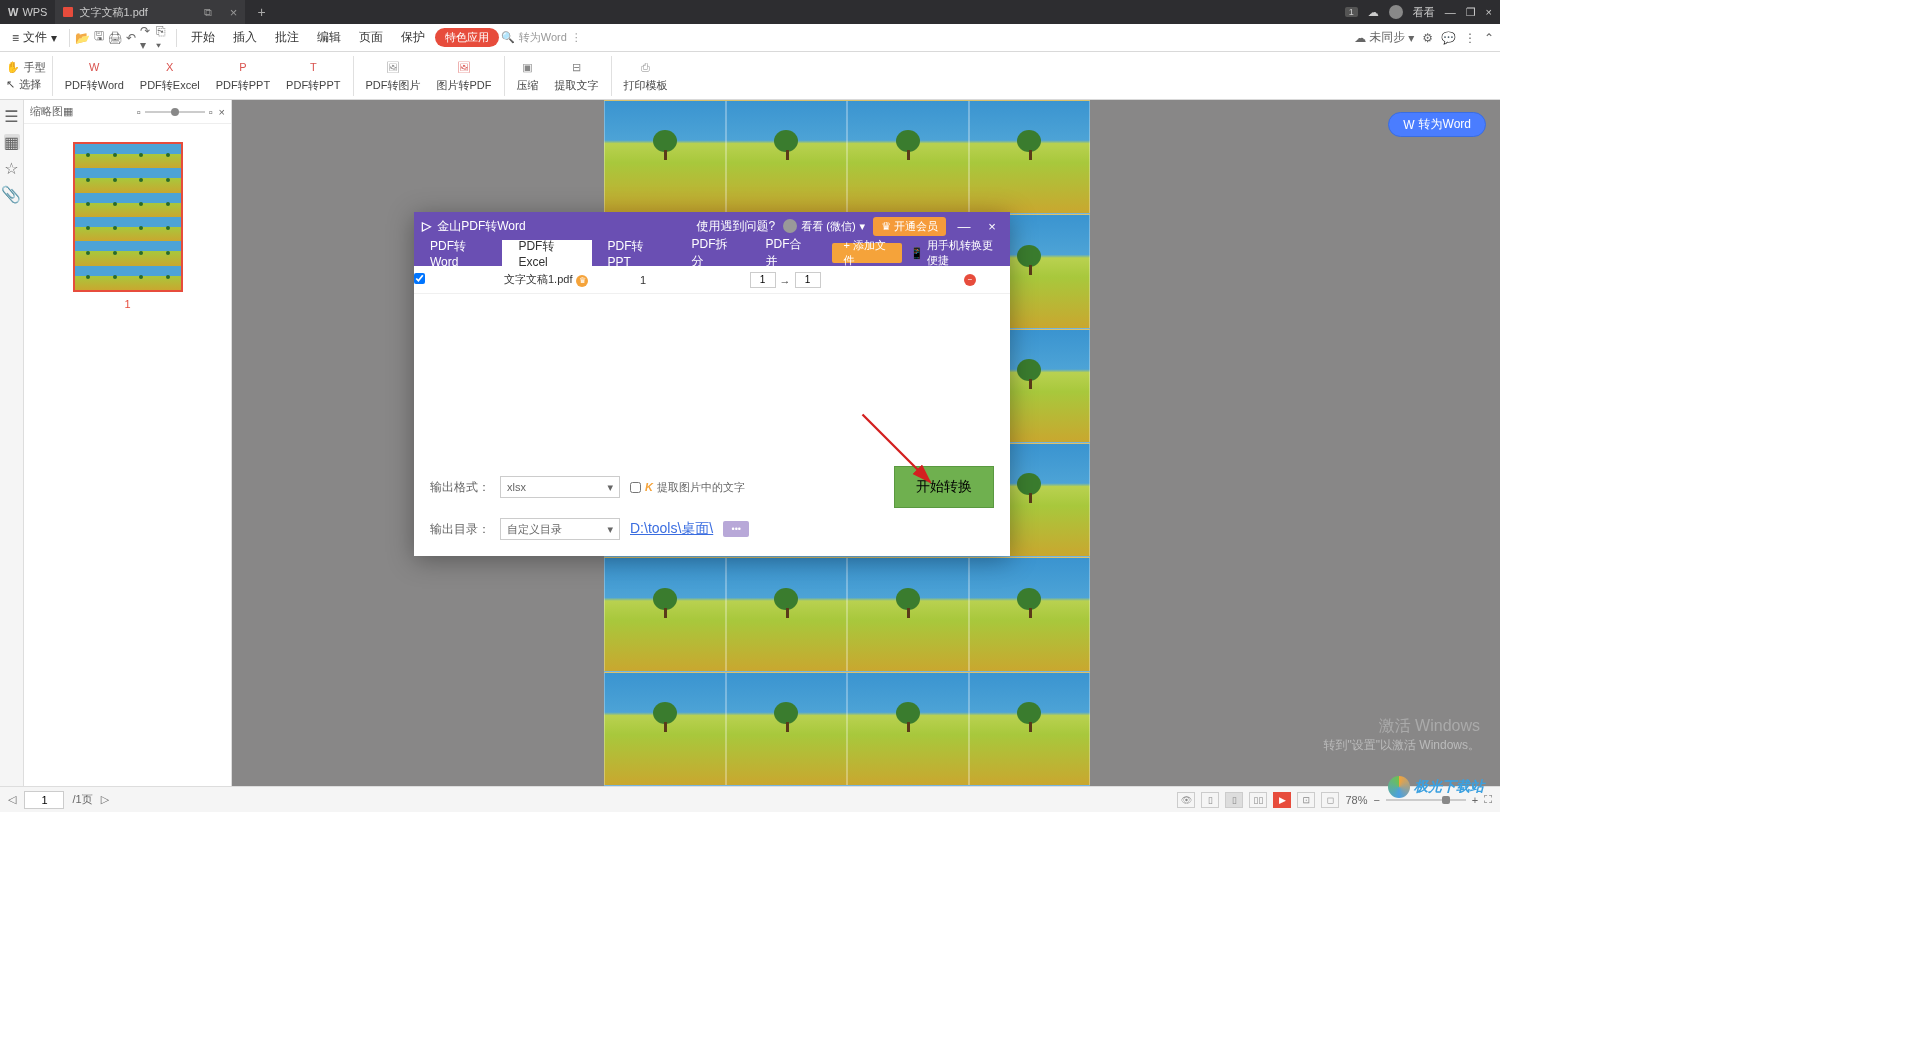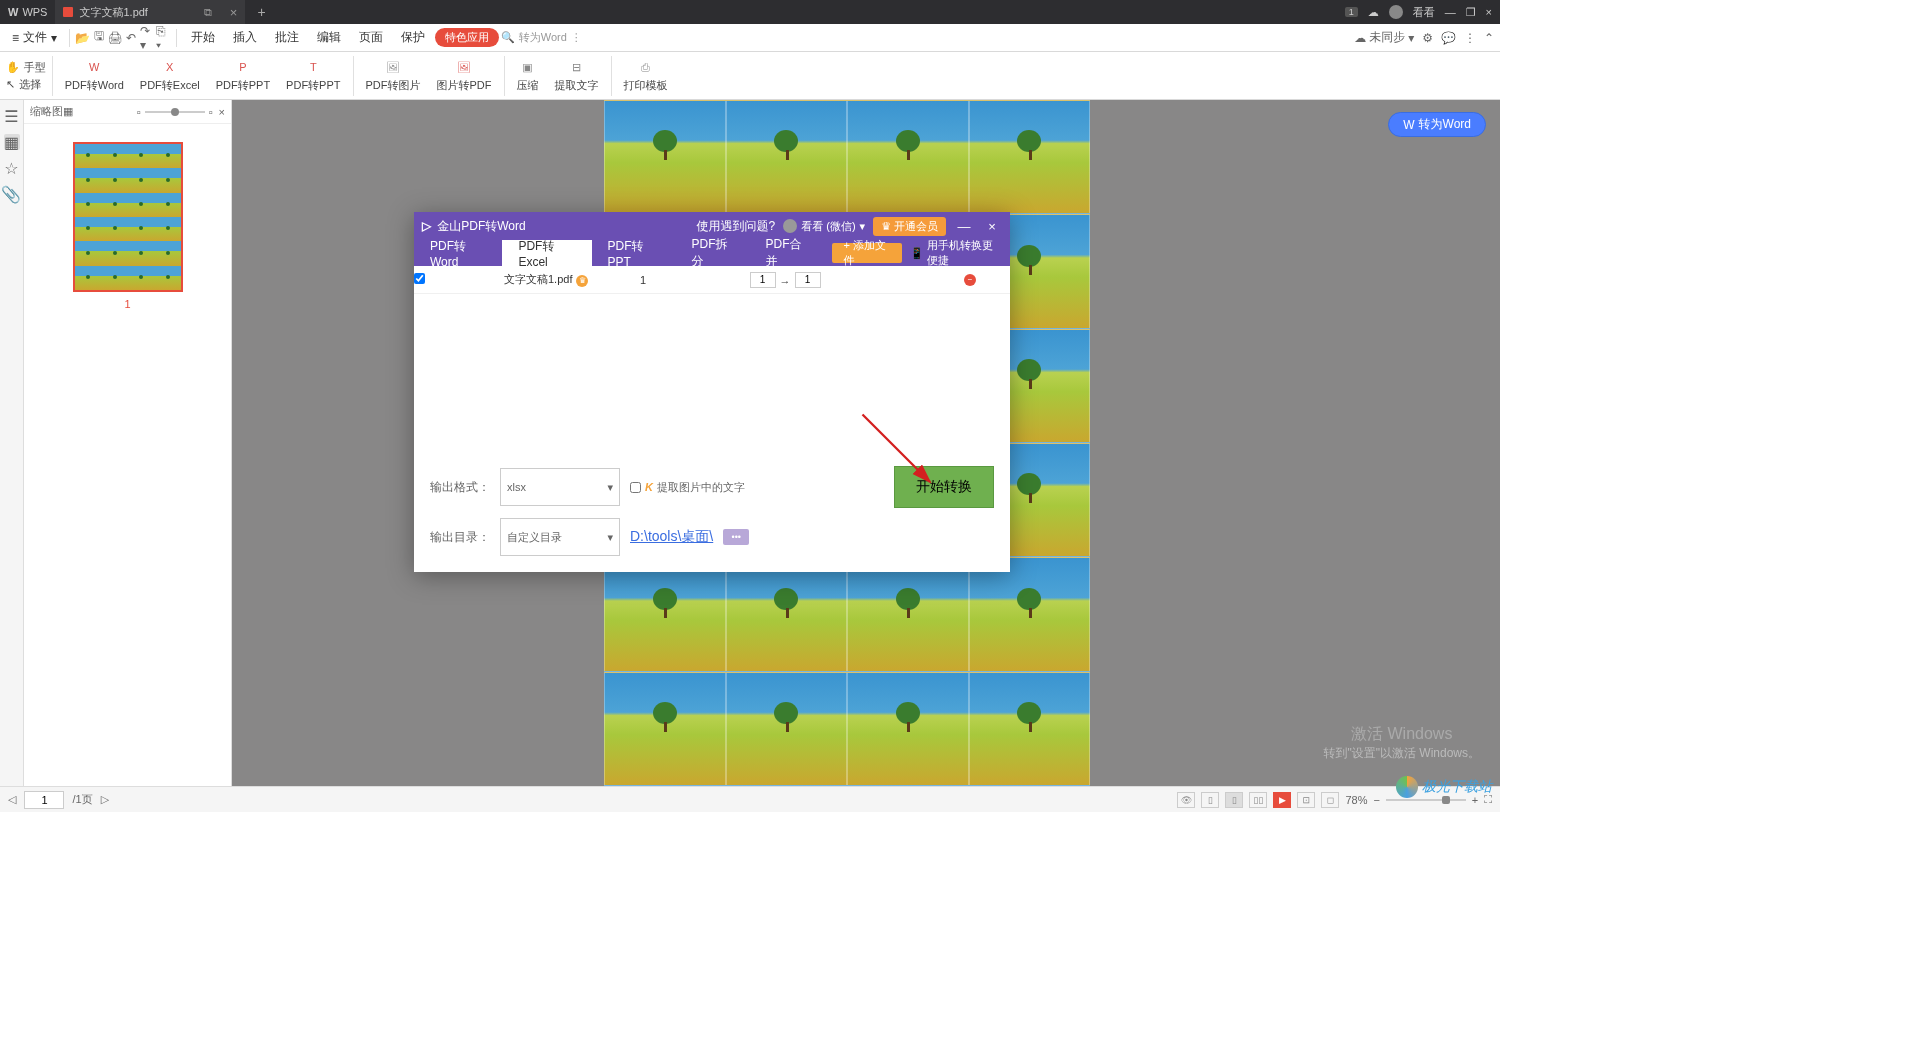--- a/index.html
+++ b/index.html
@@ -93,34 +93,34 @@
 .dialog .drow { height: 28px; display: flex; align-items: center; font-size: 11px; color: #333; border-bottom: 1px solid #f0f0f0; }
 .dialog .drow .rangebox { display: flex; align-items: center; gap: 4px; justify-content: center; }
 .dialog .drow .rangebox input { width: 26px; height: 16px; font-size: 10px; text-align: center; border: 1px solid #ccc; }
 .dialog .drow .delbtn { width: 12px; height: 12px; background: #e74c3c; border-radius: 50%; color: #fff; font-size: 8px; display: flex; align-items: center; justify-content: center; margin: 0 auto; }
 .dialog .drow .vipico { width: 12px; height: 12px; background: #f5a33a; border-radius: 50%; display: inline-flex; align-items: center; justify-content: center; color: #fff; font-size: 8px; margin-left: 4px; }
 
 .dialog .dbody { height: 160px; }
 
 .dialog .dfoot { padding: 12px 16px 16px; font-size: 12px; color: #666; }
 .dialog .dfoot .frow { display: flex; align-items: center; gap: 10px; margin-bottom: 10px; }
-.dialog .dfoot select, .dialog .dfoot .selbox { width: 120px; height: 38px; border: 1px solid #ccc; font-size: 11px; padding: 0 6px; background: #fff; display: flex; align-items: center; justify-content: space-between; }
+.dialog .dfoot select, .dialog .dfoot .selbox { width: 120px; height: 22px; border: 1px solid #ccc; font-size: 11px; padding: 0 6px; background: #fff; display: flex; align-items: center; justify-content: space-between; }
 .dialog .dfoot .ocr { display: flex; align-items: center; gap: 4px; font-size: 11px; }
 .dialog .dfoot .ocr .oi { color: #f5a33a; font-weight: bold; font-style: italic; }
 .dialog .dfoot .pathlink { color: #3a6de0; text-decoration: underline; font-size: 14px; }
 .dialog .dfoot .browse { background: #b8a8d8; color: #fff; width: 26px; height: 16px; font-size: 9px; display: flex; align-items: center; justify-content: center; border-radius: 2px; }
 .dialog .dfoot .startbtn { margin-left: auto; width: 100px; height: 42px; background: #6fb04f; border: 1px solid #5a9940; color: #000000; font-size: 14px; display: flex; align-items: center; justify-content: center; cursor: pointer; }
 
 
 .arrow { position: absolute; left: 858px; top: 410px; width: 90px; height: 90px; z-index: 60; pointer-events: none; }
 
 
-.watermark { position: absolute; right: 20px; bottom: 24px; color: #bbb; font-size: 12px; text-align: center; z-index: 5; }
+.watermark { position: absolute; right: 20px; bottom: 32px; color: #bbb; font-size: 12px; text-align: right; z-index: 5; }
 .watermark .w1 { font-size: 16px; color: #aaa; }
-.sitewm { position: absolute; right: 8px; bottom: 14px; z-index: 70; display: flex; align-items: center; gap: 4px; font-size: 14px; color: #3aa0e0; font-weight: normal; font-style: italic; }
+.sitewm { position: absolute; right: 16px; bottom: 14px; z-index: 70; display: flex; align-items: center; gap: 4px; font-size: 14px; color: #3aa0e0; font-weight: bold; font-style: italic; }
 .sitewm .sico { width: 22px; height: 22px; background: conic-gradient(#f5a33a, #4aa0e0, #6fc04f); border-radius: 50%; }
 
 
 .statusbar { position: absolute; bottom: 0; left: 0; right: 0; height: 26px; background: #f5f5f5; border-top: 1px solid #ddd; display: flex; align-items: center; font-size: 11px; color: #666; padding: 0 8px; gap: 8px; }
 .statusbar .pagebox { width: 40px; height: 18px; border: 1px solid #ccc; text-align: center; font-size: 11px; }
 .statusbar .right { margin-left: auto; display: flex; align-items: center; gap: 6px; }
 .statusbar .right .sico { width: 18px; height: 16px; border: 1px solid #ccc; display: flex; align-items: center; justify-content: center; font-size: 9px; color: #888; }
 .statusbar .right .play { background: #e74c3c; border-color: #e74c3c; color: #fff; }
 .statusbar .right .slider2 { width: 80px; height: 2px; background: #ccc; position: relative; }
 .statusbar .right .slider2 .k { width: 8px; height: 8px; background: #888; border-radius: 2px; position: absolute; top: -3px; left: 56px; }

